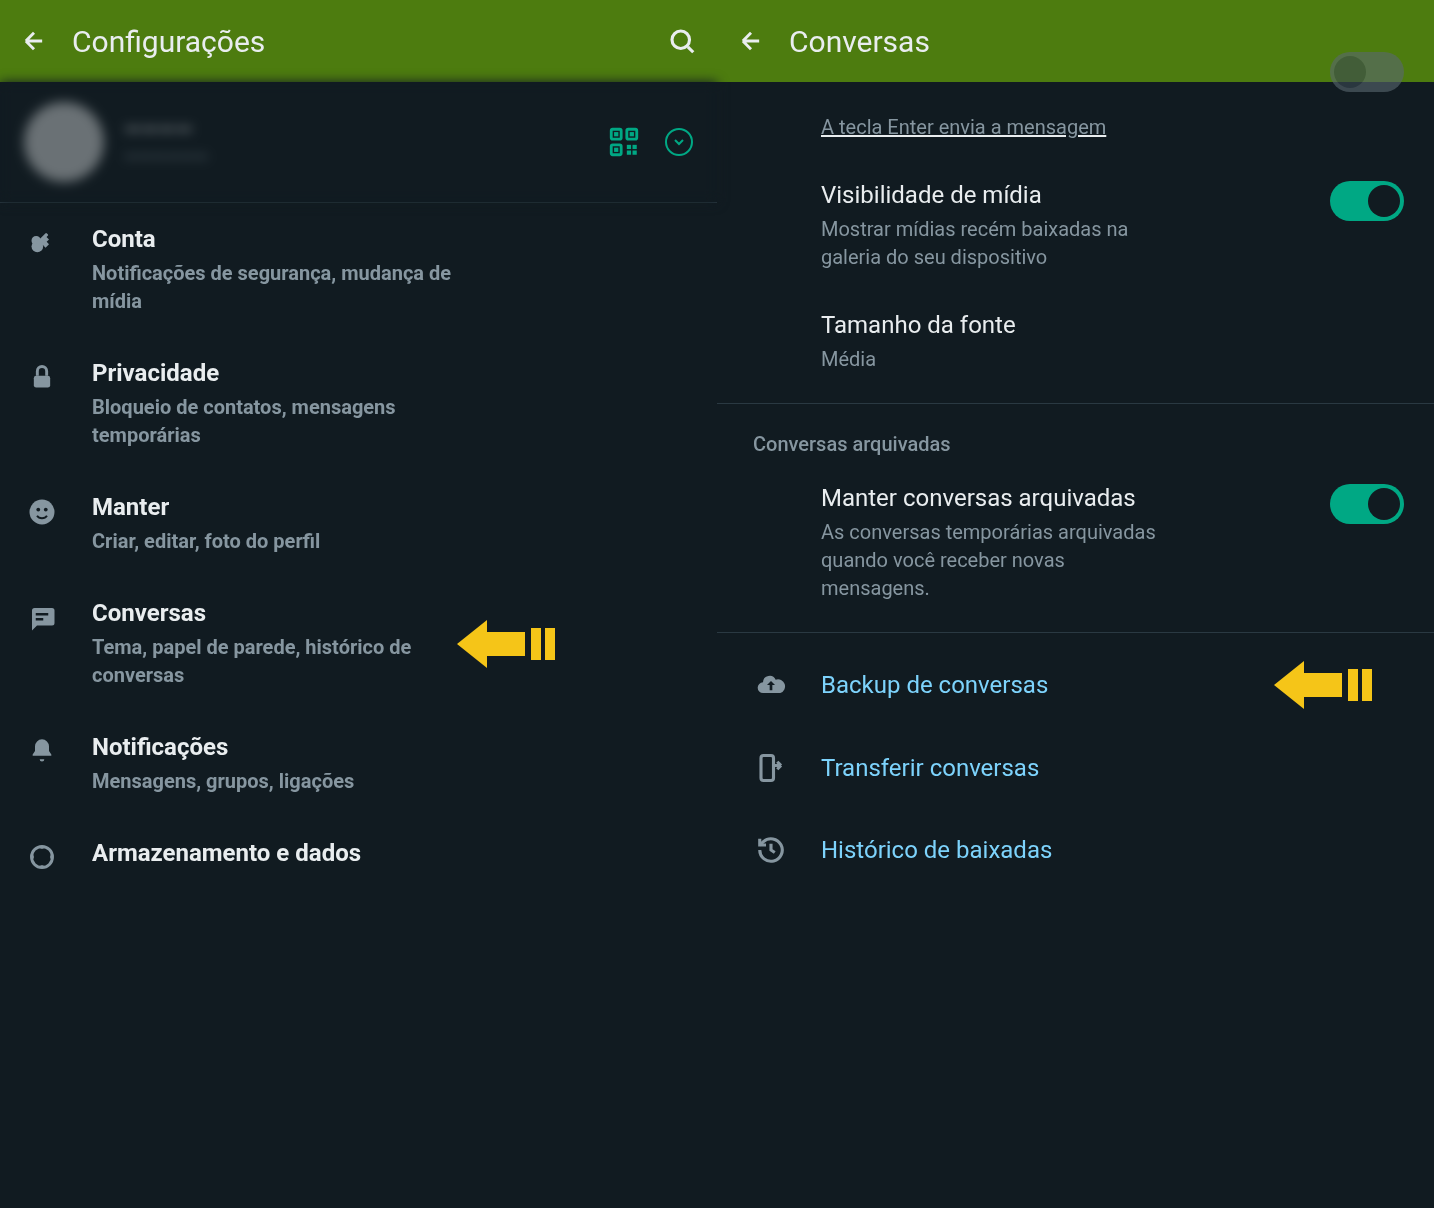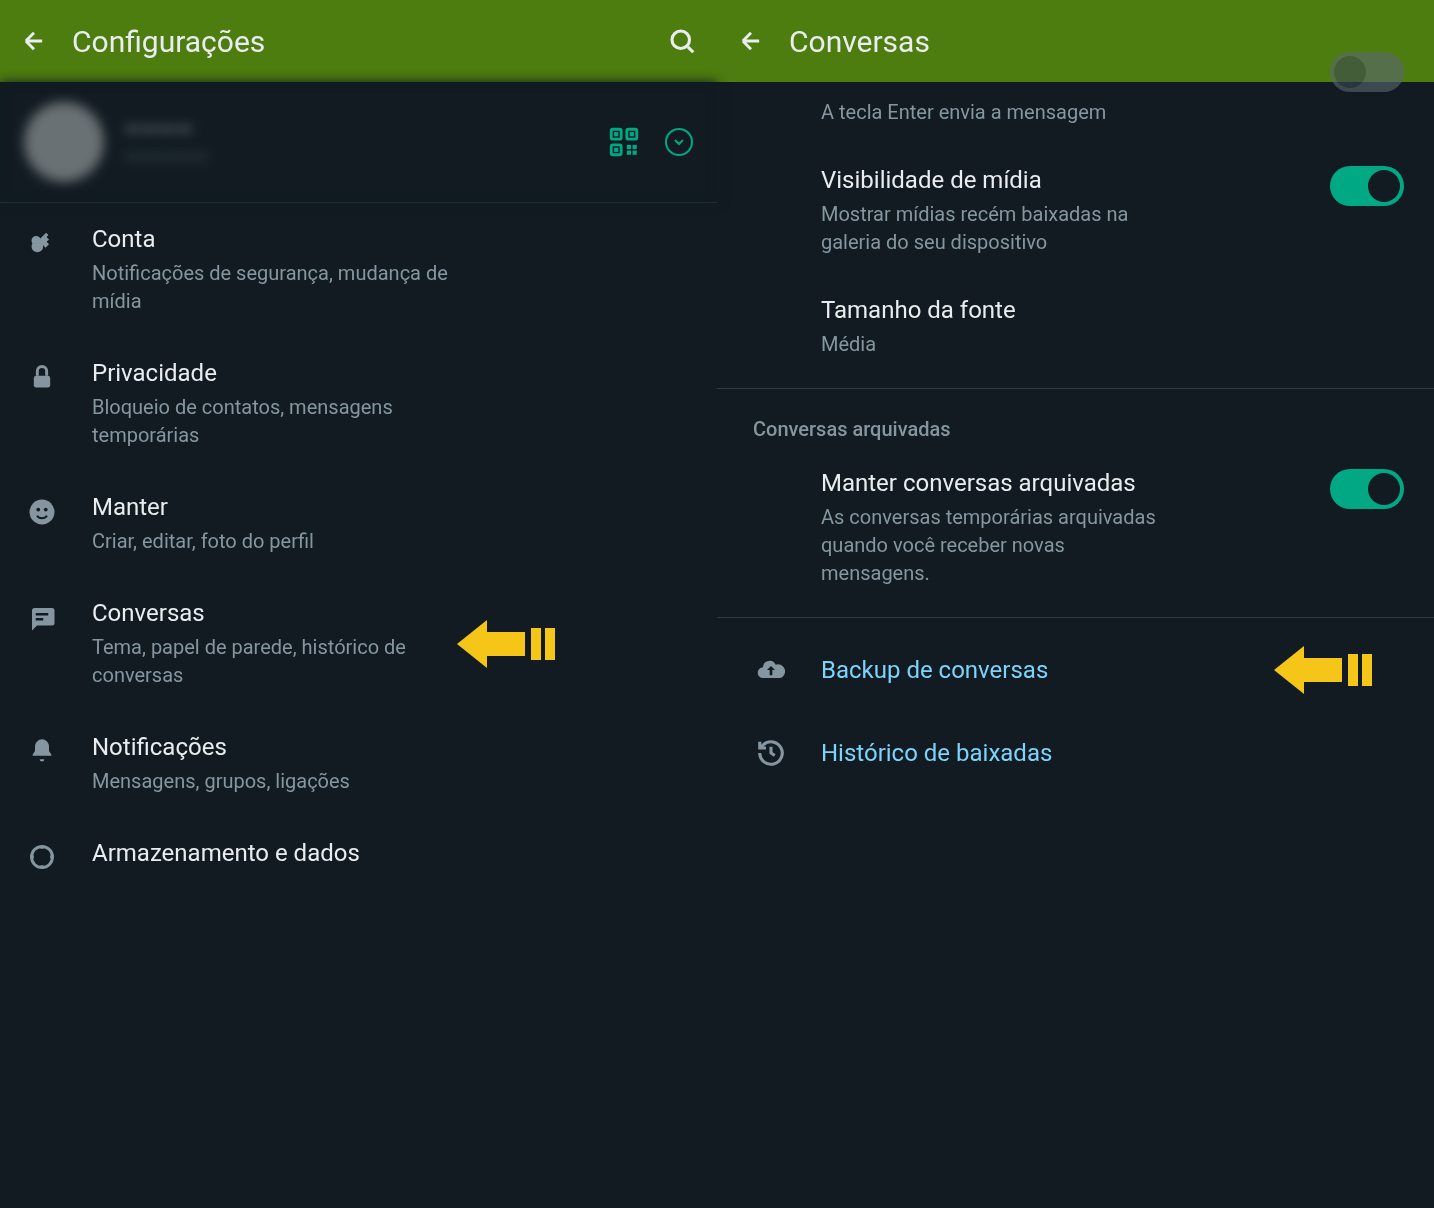--- a/index.html
+++ b/index.html
@@ -99,20 +99,21 @@
       align-items: center;
       justify-content: center;
     }
     .settings-item {
       display: flex;
       align-items: flex-start;
       padding: 22px 24px;
       gap: 32px;
       cursor: pointer;
       position: relative;
+      font-weight: bold;
     }
     .settings-icon {
       width: 36px;
       display: flex;
       justify-content: center;
       color: #8696a0;
       margin-top: 4px;
     }
     .settings-text {
       flex: 1;
@@ -374,21 +375,21 @@
 <div class="panel">
   <div class="header">
     <span class="back-arrow">
       <svg width="28" height="28" viewBox="0 0 24 24" fill="none" stroke="currentColor" stroke-width="2.5">
         <path d="M19 12H5M5 12L12 19M5 12L12 5"></path>
       </svg>
     </span>
     <span class="header-title">Conversas</span>
   </div>
 
-  <div class="conv-item indent-item" style="padding-top:10px; position:relative;">
+  <div class="conv-item indent-item" style="padding-top:25px; position:relative;text-decoration:underline;">
     <div class="partial-toggle-off">
       <div class="toggle-knob"></div>
     </div>
     <div class="conv-text">
       <div class="conv-subtitle">A tecla Enter envia a mensagem</div>
     </div>
   </div>
 
   <div class="conv-item indent-item">
     <div class="conv-text">
@@ -433,20 +434,29 @@
     <span class="simple-title">Backup de conversas</span>
     <div class="arrow-callout arrow-callout-right">
       <svg width="100" height="56" viewBox="0 0 100 56">
         <path d="M0 28 L30 4 L30 16 L68 16 L68 40 L30 40 L30 52 Z" fill="#f5c518"></path>
         <rect x="74" y="12" width="10" height="32" fill="#f5c518"></rect>
         <rect x="88" y="12" width="10" height="32" fill="#f5c518"></rect>
       </svg>
     </div>
   </div>
 
+  <div class="simple-item">
+    <span class="simple-icon">
+      <svg width="30" height="30" viewBox="0 0 24 24" fill="none" stroke="currentColor" stroke-width="2.5">
+        <rect x="4" y="2" width="10" height="20" rx="2"></rect>
+        <path d="M14 10h6m0 0l-3-3m3 3l-3 3"></path>
+      </svg>
+    </span>
+    <span class="simple-title">Transferir conversas</span>
+  </div>
 
   <div class="simple-item">
     <span class="simple-icon">
       <svg width="30" height="30" viewBox="0 0 24 24" fill="none" stroke="currentColor" stroke-width="2.5">
         <path d="M3 12a9 9 0 1 0 3-6.7L3 8"></path>
         <path d="M3 3v5h5"></path>
         <path d="M12 7v5l3 2"></path>
       </svg>
     </span>
     <span class="simple-title">Histórico de baixadas</span>

